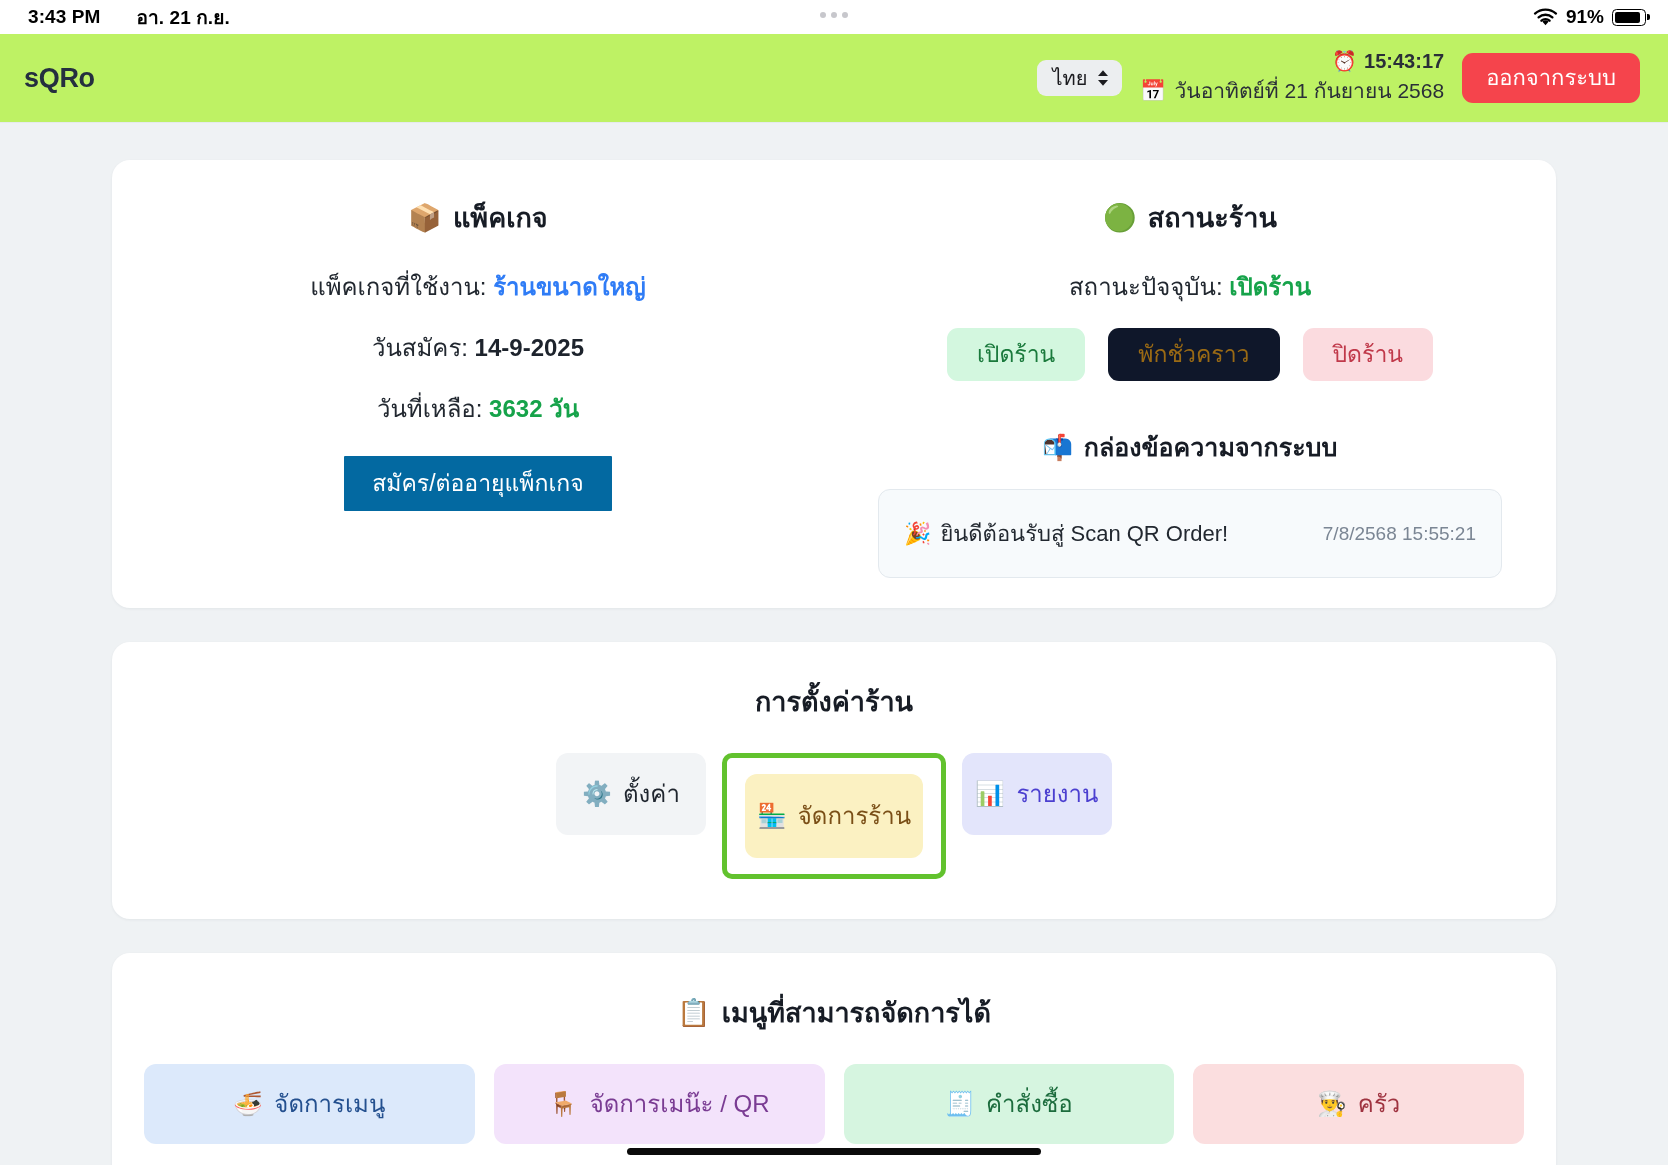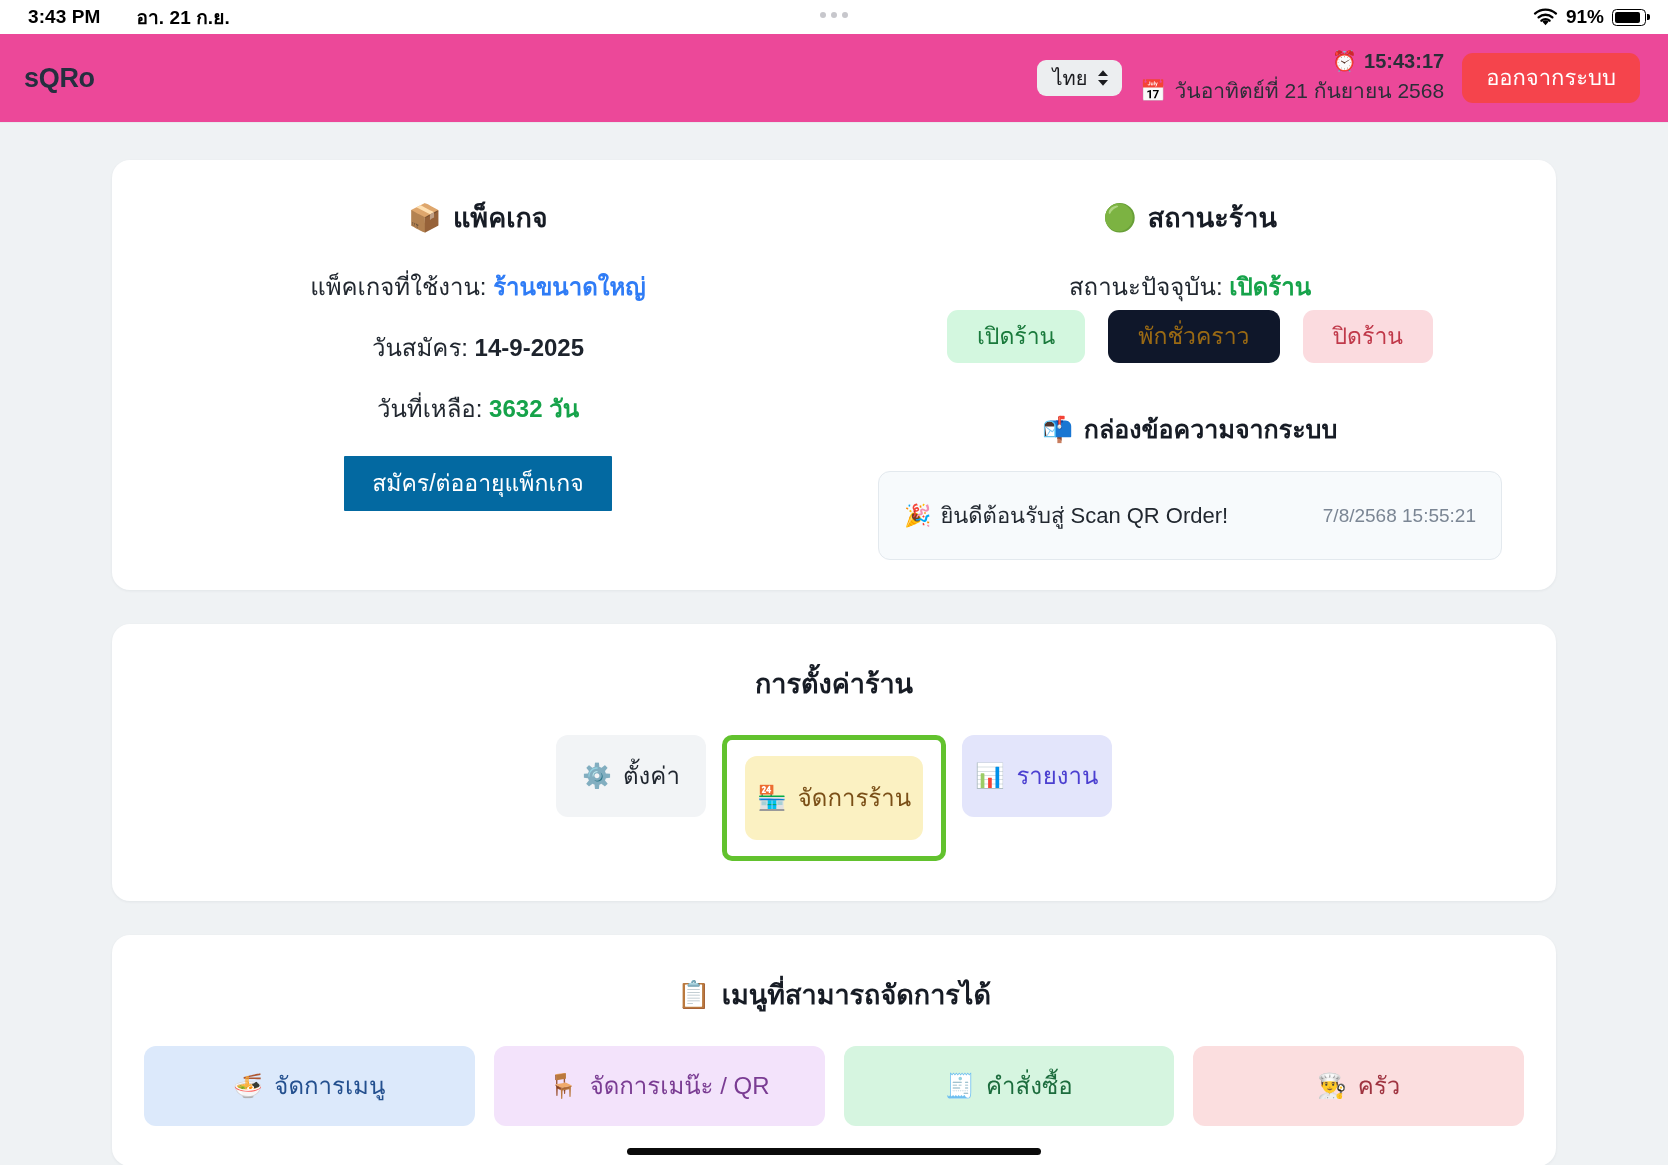--- a/index.html
+++ b/index.html
@@ -72,21 +72,21 @@
     display: block;
     height: 100%;
     width: 91%;
     background: #000;
     border-radius: 2px;
   }
 
   
   .app-header {
     height: 89px;
-    background: #ec4899;
+    background: #bef264;
     border-bottom: 1px solid #e6eaed;
     display: flex;
     align-items: center;
     padding: 0 28px 0 24px;
   }
   .brand {
     font-size: 27px;
     font-weight: 800;
     color: #252f3f;
     letter-spacing: -.3px;
@@ -190,21 +190,21 @@
     border-radius: 1px;
     font-family: inherit;
     font-size: 23px;
     padding: 16px 28px;
     cursor: pointer;
     line-height: 1;
   }
   .status-current {
     font-size: 24px;
     color: #222830;
-    margin-bottom: 4px;
+    margin-bottom: 22px;
   }
   .status-btns {
     display: flex;
     justify-content: center;
     gap: 23px;
   }
   .st-btn {
     border: none;
     border-radius: 11px;
     font-family: inherit;

